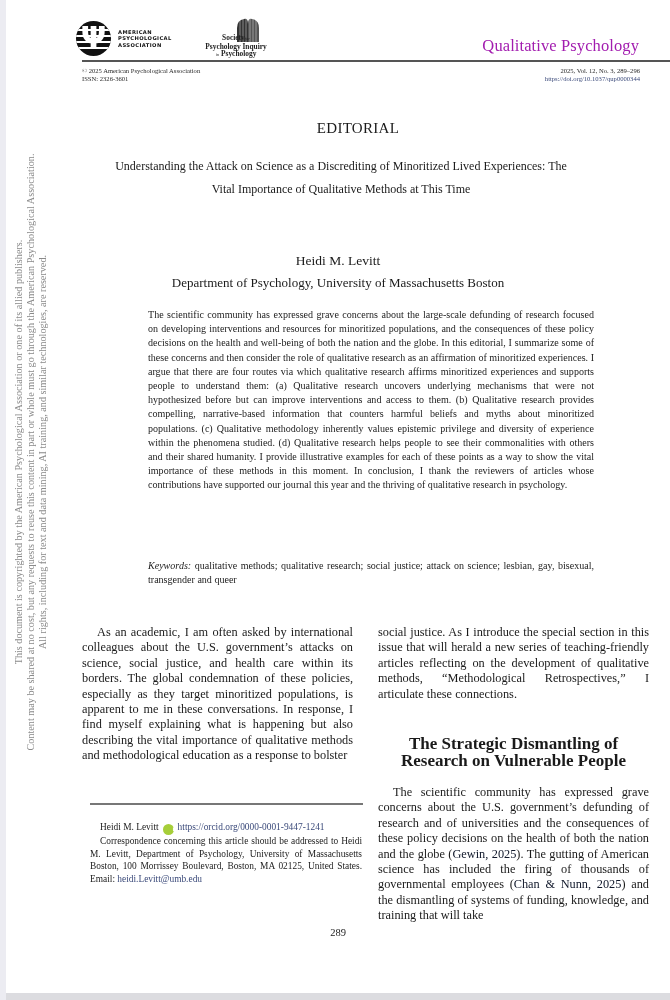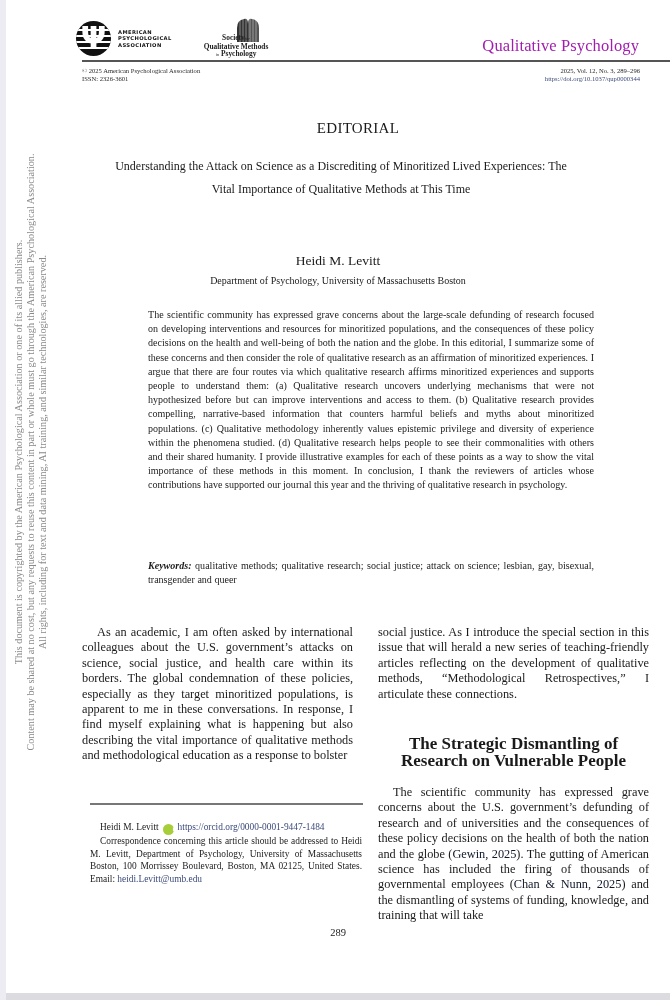--- a/index.html
+++ b/index.html
@@ -54,33 +54,33 @@
     position: absolute; left: 0; right: 0; top: 120px; text-align: center; font-size: 15px; letter-spacing: 0.3px; padding-left: 40px;
   }
   .article-title {
     position: absolute; left: 100px; width: 470px; top: 155px; text-align: center;
     font-size: 12px; line-height: 22.5px; color: #1a1a1a;
   }
   .author {
     position: absolute; left: 0; right: 0; top: 253px; text-align: center; font-size: 13.5px;
   }
   .affiliation {
-    position: absolute; left: 0; right: 0; top: 275px; text-align: center; font-size: 10px;
+    position: absolute; left: 0; right: 0; top: 275px; text-align: center; font-size: 13px;
   }
 
   
   .abstract {
     position: absolute; left: 142px; width: 446px; top: 308px;
     font-size: 10.05px; line-height: 14.2px; text-align: justify; color: #1c1c1c;
   }
   .keywords {
     position: absolute; left: 142px; width: 446px; top: 559px;
     font-size: 10.05px; line-height: 14.2px; text-align: justify; color: #1c1c1c;
   }
-  .keywords .kw-label { font-style: italic; font-weight: bold; }
+  .keywords .kw-label { font-style: italic; }
 
   
   .col {
     position: absolute; font-size: 12.3px; line-height: 15.4px; text-align: justify; color: #1a1a1a;
     hyphens: manual;
   }
   .col-left { left: 76px; width: 271px; top: 625px; }
   .col-right { left: 372px; width: 271px; top: 625px; }
   .col p { text-indent: 15px; }
   .col p.no-indent { text-indent: 0; }
@@ -143,21 +143,21 @@
         <line x1="5" y1="2" x2="5" y2="24"></line>
           <line x1="8" y1="1" x2="8" y2="24"></line>
         <line x1="11" y1="1" x2="11" y2="24"></line>
           <line x1="15" y1="1" x2="15" y2="24"></line>
         <line x1="18" y1="1" x2="18" y2="24"></line>
           <line x1="21" y1="2" x2="21" y2="24"></line>
       </g>
     </svg>
     <div class="sqip-text">
       <div><span>Society</span><span class="small">for</span></div>
-      <div>Qualitative Methods</div>
+      <div>Psychology Inquiry</div>
       <div><span class="small">in</span> <span>Psychology</span></div>
     </div>
   </div>
 
   <div class="journal-title">Qualitative Psychology</div>
   <div class="header-rule" style="left:76px;"></div>
 
   <div class="copyright" style="left:76px;">
     <div>© 2025 American Psychological Association</div>
     <div>ISSN: 2326-3601</div>
@@ -183,21 +183,21 @@
   </div>
 
   <div class="col col-right">
     <p class="no-indent">social justice. As I introduce the special section in this issue that will herald a new series of teaching-friendly articles reflecting on the development of qualitative methods, “Methodological Retro­spectives,” I articulate these connections.</p>
     <div class="section-heading">The Strategic Dismantling of Research on Vulnerable People</div>
     <p><span>The scientific community has expressed grave concerns about the U.S. government’s defunding of research and of universities and the consequences of these policy decisions on the health of both the nation and the globe (</span><span class="cite">Gewin, 2025</span><span>). The gutting of American science has included the firing of thousands of governmental employees (</span><span class="cite">Chan &amp; Nunn, 2025</span><span>) and the dismantling of systems of funding, knowledge, and training that will take</span></p>
   </div>
 
   <div class="footnote-rule"></div>
   <div class="footnotes">
-    <p><span>Heidi M. Levitt</span><span class="orcid-icon">iD</span><span class="link">https://orcid.org/0000-0001-9447-1484</span></p>
+    <p><span>Heidi M. Levitt</span><span class="orcid-icon">iD</span><span class="link">https://orcid.org/0000-0001-9447-1241</span></p>
     <p><span>Correspondence concerning this article should be addressed to Heidi M. Levitt, Department of Psychology, University of Massachusetts Boston, 100 Morrissey Boulevard, Boston, MA 02125, United States. Email: </span><span class="link">heidi.Levitt@umb.edu</span></p>
   </div>
 
   <div class="page-number">289</div>
 
   <div class="side-notice">
     <div class="rot">
       <div>This document is copyrighted by the American Psychological Association or one of its allied publishers.</div>
       <div>Content may be shared at no cost, but any requests to reuse this content in part or whole must go through the American Psychological Association.</div>
       <div>All rights, including for text and data mining, AI training, and similar technologies, are reserved.</div>

